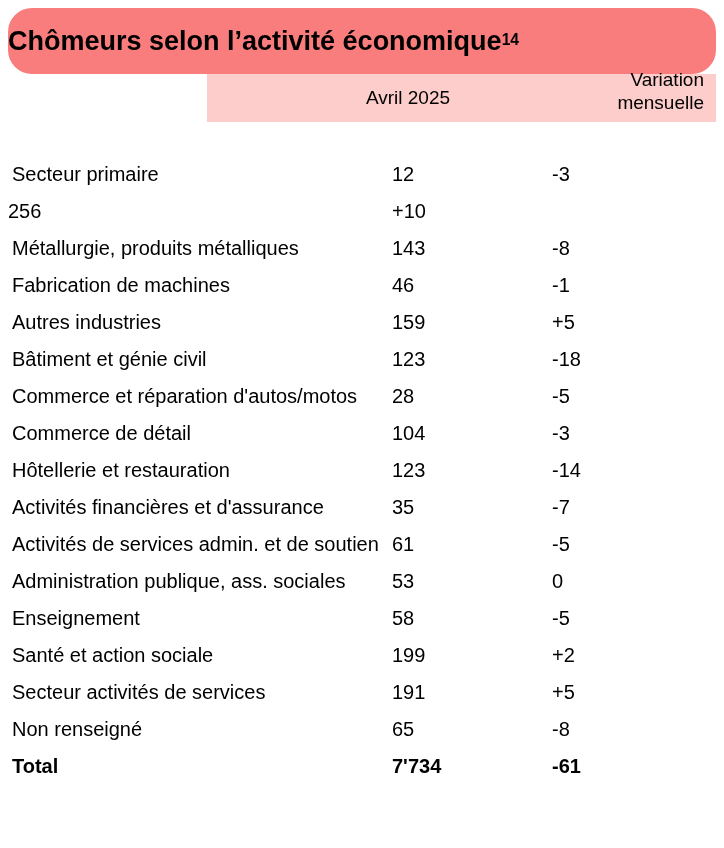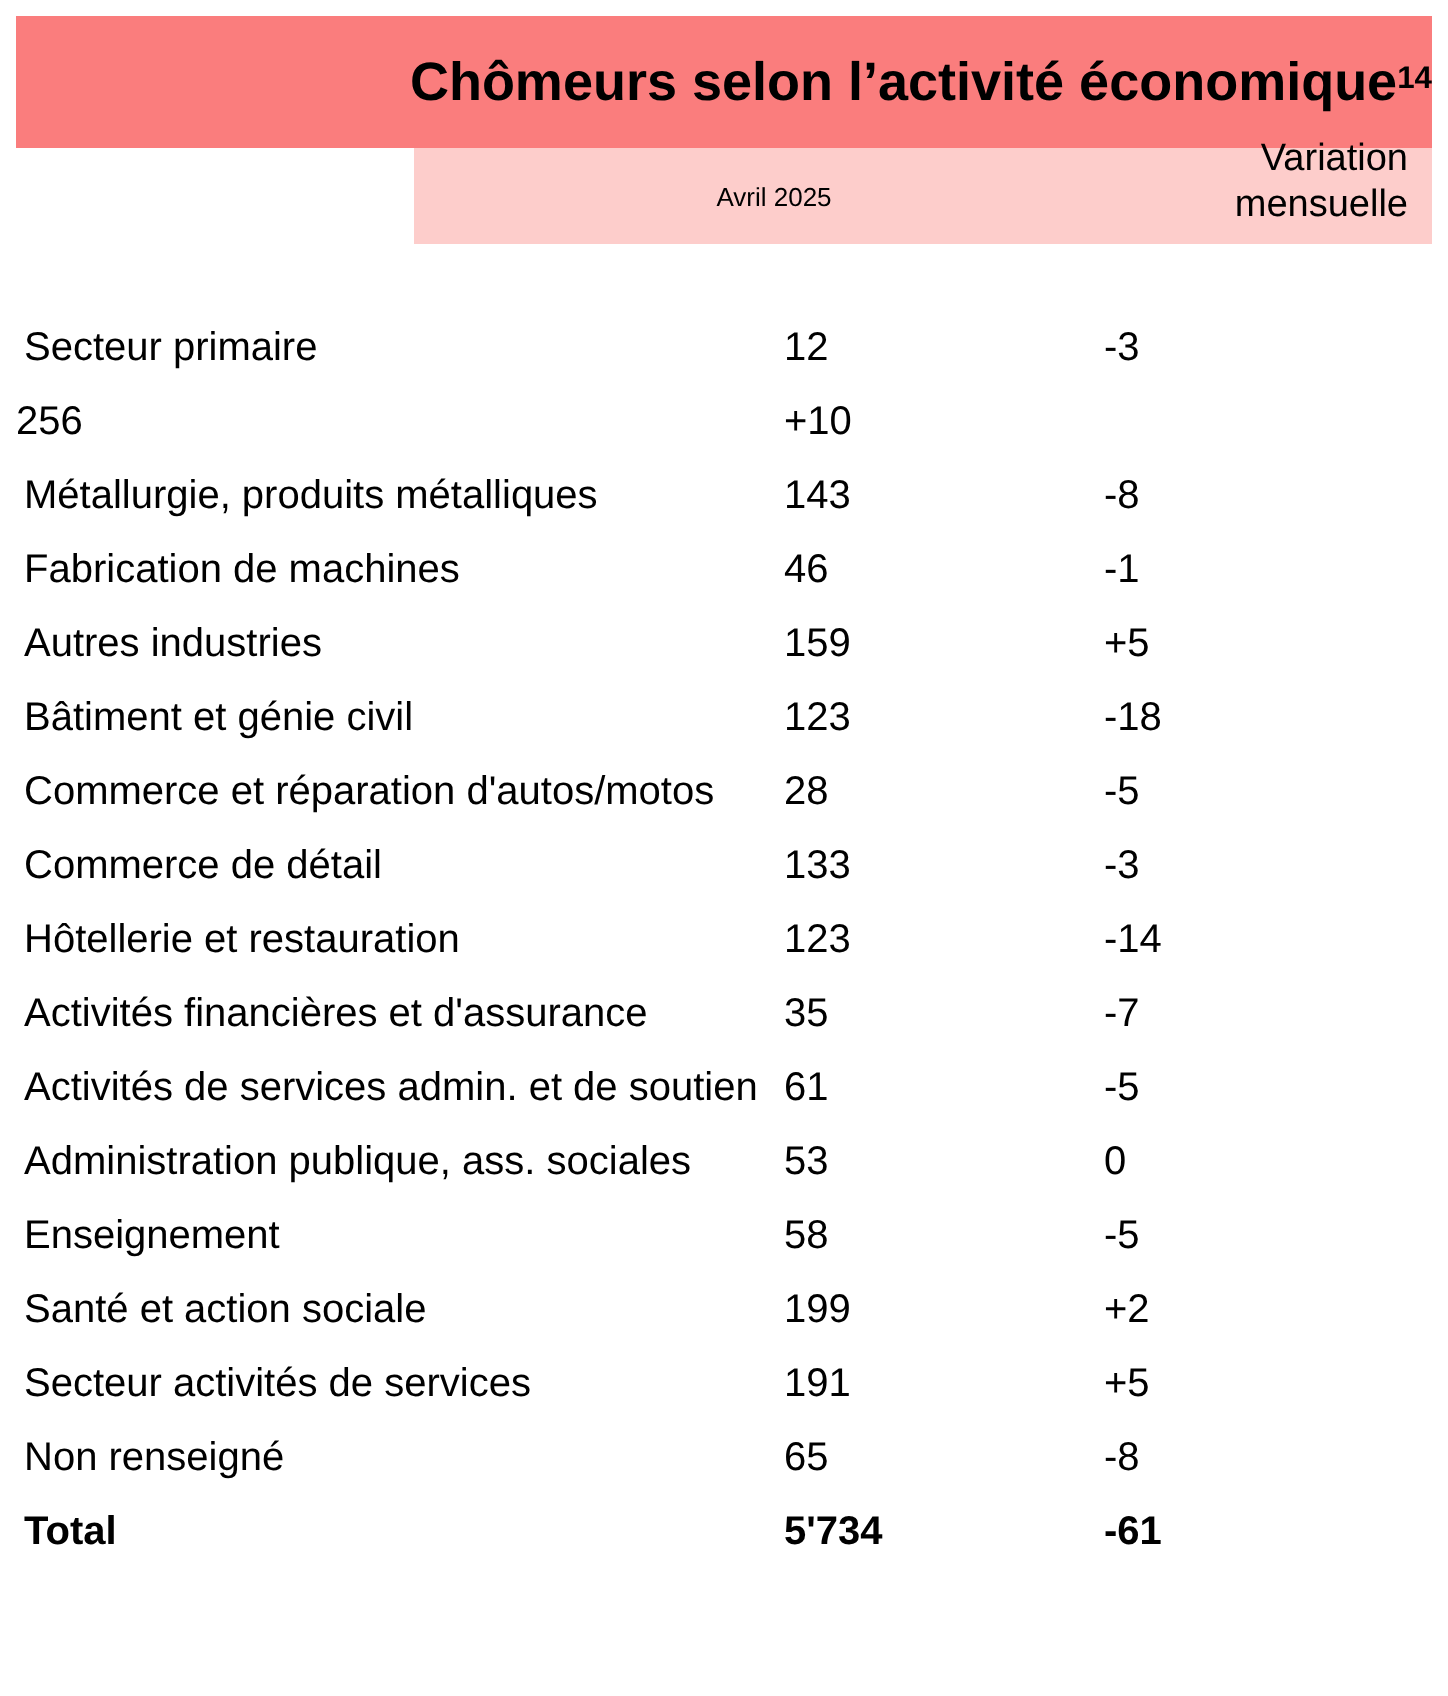--- a/index.html
+++ b/index.html
@@ -11,33 +11,34 @@
   body{
     width:724px;height:848px;
     font-family:"Liberation Sans","DejaVu Sans",sans-serif;
     color:var(--text);
   }
   .page{position:relative;width:724px;height:848px;background:#ffffff;overflow:hidden;}
 
   .title-bar{
     position:absolute;left:8px;top:8px;width:708px;height:66px;
     background:var(--title-bg);
-    display:flex;align-items:center;justify-content:flex-end;
-    font-size:27px;font-weight:bold;letter-spacing:0;
+    display:flex;align-items:center;justify-content:flex-start;
+    font-size:27px;font-weight:bold;letter-spacing:0;border-radius:24px;
   }
   .title-bar sup{font-size:0.58em;line-height:0;position:relative;top:-0.05em;}
 
   .header-band{
     position:absolute;left:207px;top:74px;width:509px;height:48px;
     background:var(--band-bg);
   }
   .header-avril{
     position:absolute;left:207px;top:74px;width:360px;height:48px;
     display:flex;align-items:center;justify-content:center;
-    font-size:13px;
+    font-size:19px;
+    padding-left:21px;
   }
   .header-variation{
     position:absolute;top:74px;right:20px;height:33px;
     display:flex;flex-direction:column;justify-content:center;
     text-align:right;font-size:19px;line-height:23px;
   }
 
   .table-rows{
     position:absolute;left:8px;top:156px;width:708px;
   }
@@ -111,21 +112,21 @@
     </div>
 
     <div class="row">
       <span class="label">Commerce et réparation d'autos/motos</span>
       <span class="num">28</span>
       <span class="num">-5</span>
     </div>
 
     <div class="row">
       <span class="label">Commerce de détail</span>
-      <span class="num">133</span>
+      <span class="num">104</span>
       <span class="num">-3</span>
     </div>
 
     <div class="row">
       <span class="label">Hôtellerie et restauration</span>
       <span class="num">123</span>
       <span class="num">-14</span>
     </div>
 
     <div class="row">
@@ -165,18 +166,18 @@
       <span class="num">+5</span>
     </div>
 
     <div class="row">
       <span class="label">Non renseigné</span>
       <span class="num">65</span>
       <span class="num">-8</span>
     </div>
   <div class="row total">
       <span class="label">Total</span>
-      <span class="num">5'734</span>
+      <span class="num">7'734</span>
       <span class="num">-61</span>
     </div>
   </div>
 
 </div>
 
 </body></html>

